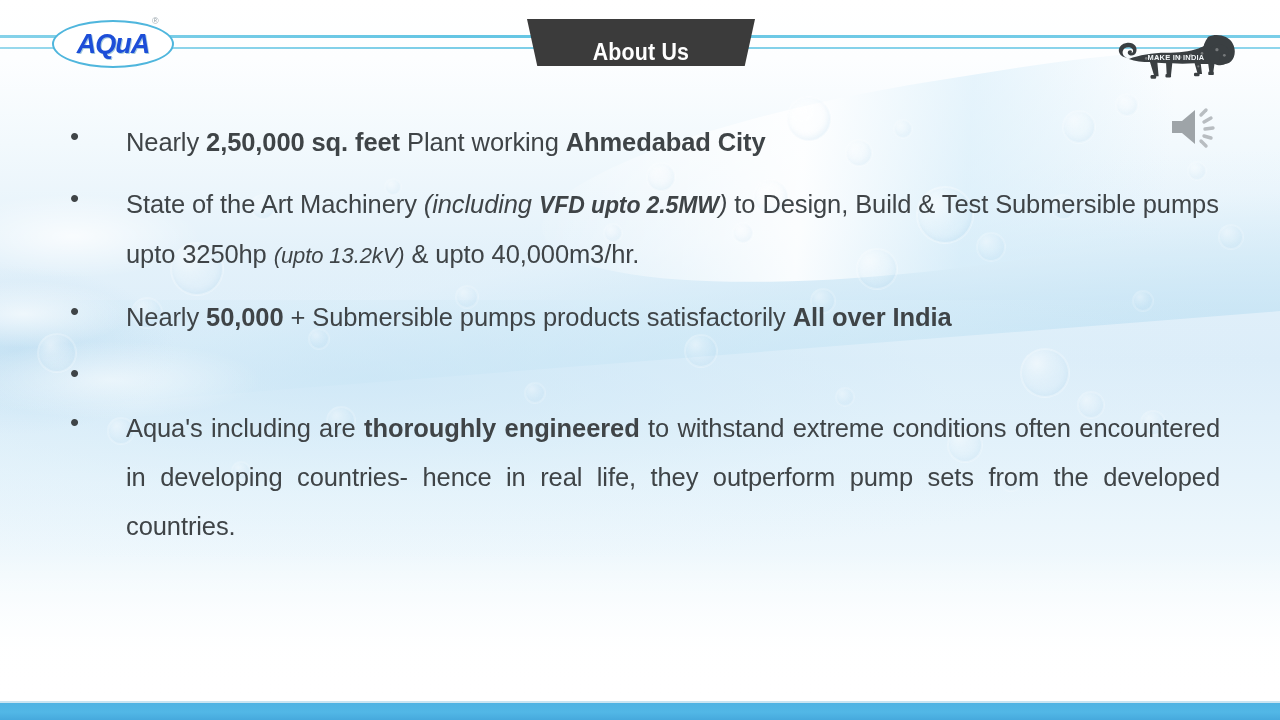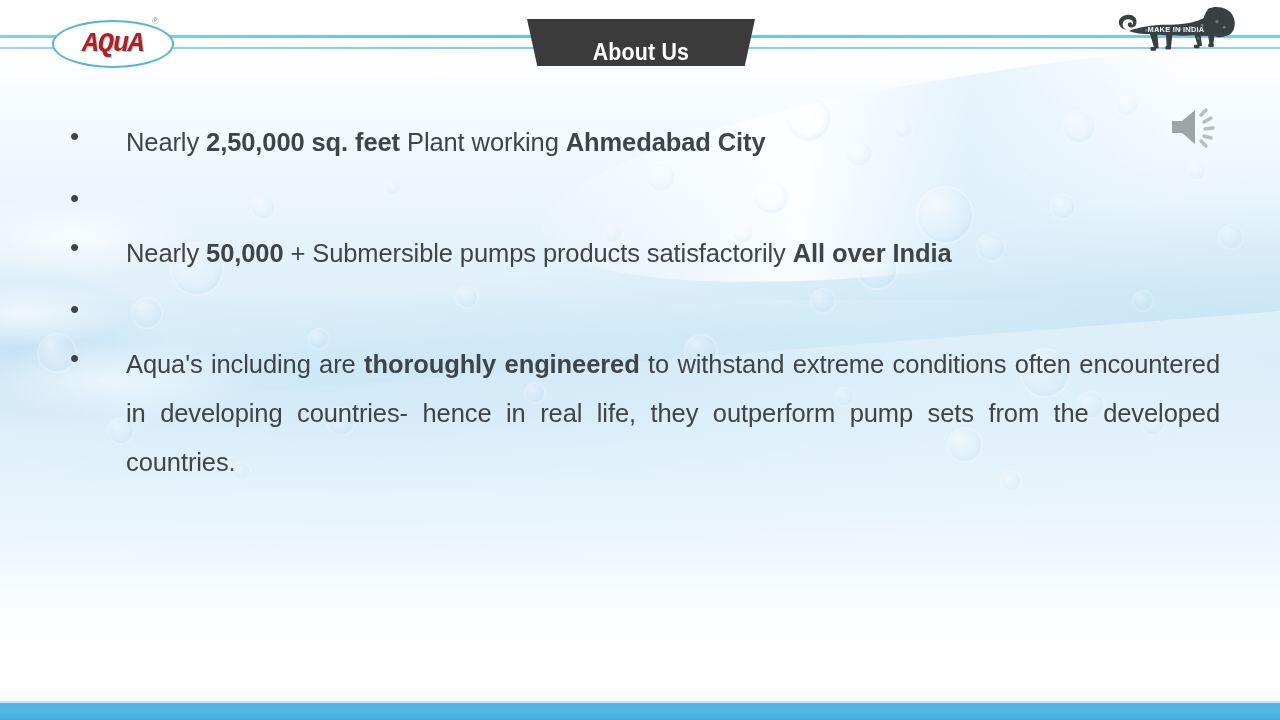--- a/index.html
+++ b/index.html
@@ -118,26 +118,26 @@
     position: absolute;
     left: 52px; top: 20px;
     width: 118px; height: 44px;
     border: 2px solid #4fb6dd;
     border-radius: 50%;
     background: #ffffff;
     display: flex; align-items: center; justify-content: center;
     z-index: 5;
   }
   .logo-text {
-    font-family: Liberation Mono, monospace;
+    font-family: Liberation Sans, sans-serif;
     font-style: italic;
     font-weight: bold;
     font-size: 27px;
     letter-spacing: -1px;
-    color: #b91c1c;
+    color: #1d4ed8;
     text-shadow: 1px 1px 0 rgba(0,110,160,0.35);
     line-height: 1;
     white-space: nowrap;
   }
   .logo-tm {
     position: absolute;
     left: 152px; top: 16px;
     font-size: 9px;
     color: #9aa6ad;
     letter-spacing: 0px;
@@ -160,21 +160,21 @@
     font-weight: bold;
     font-size: 23px;
     letter-spacing: 0.2px;
     transform: scaleX(0.93);
     white-space: nowrap;
   }
 
   
   .mii {
     position: absolute;
-    right: 42px; top: 0;
+    right: 42px; top: 28px;
     width: 124px; height: 62px;
     z-index: 5;
   }
 
   
   .speaker {
     position: absolute;
     left: 1166px; top: 103px;
     width: 58px; height: 48px;
     z-index: 5;
@@ -338,20 +338,21 @@
     </svg>
   </div>
 
   <div class="content">
       <div class="bullet-row">
         <div class="bullet-dot">•</div>
         <div class="bullet-body"><span>Nearly </span><span class="b">2,50,000 sq. feet</span><span> Plant working </span><span class="b">Ahmedabad City</span></div>
       </div>
       <div class="bullet-row">
         <div class="bullet-dot">•</div>
+        <div class="bullet-body"><span>State of the Art Machinery </span><span class="i">(including </span><span class="bi">VFD upto 2.5MW</span><span class="i">)</span><span> to Design, Build &amp; Test Submersible pumps upto 3250hp </span><span class="small-i">(upto 13.2kV)</span><span> &amp; upto 40,000m3/hr.</span></div>
       </div>
       <div class="bullet-row">
         <div class="bullet-dot">•</div>
         <div class="bullet-body"><span>Nearly </span><span class="b">50,000</span><span> + Submersible pumps products satisfactorily </span><span class="b">All over India</span></div>
       </div>
       <div class="bullet-row">
         <div class="bullet-dot">•</div>
       </div>
       <div class="bullet-row">
         <div class="bullet-dot">•</div>

